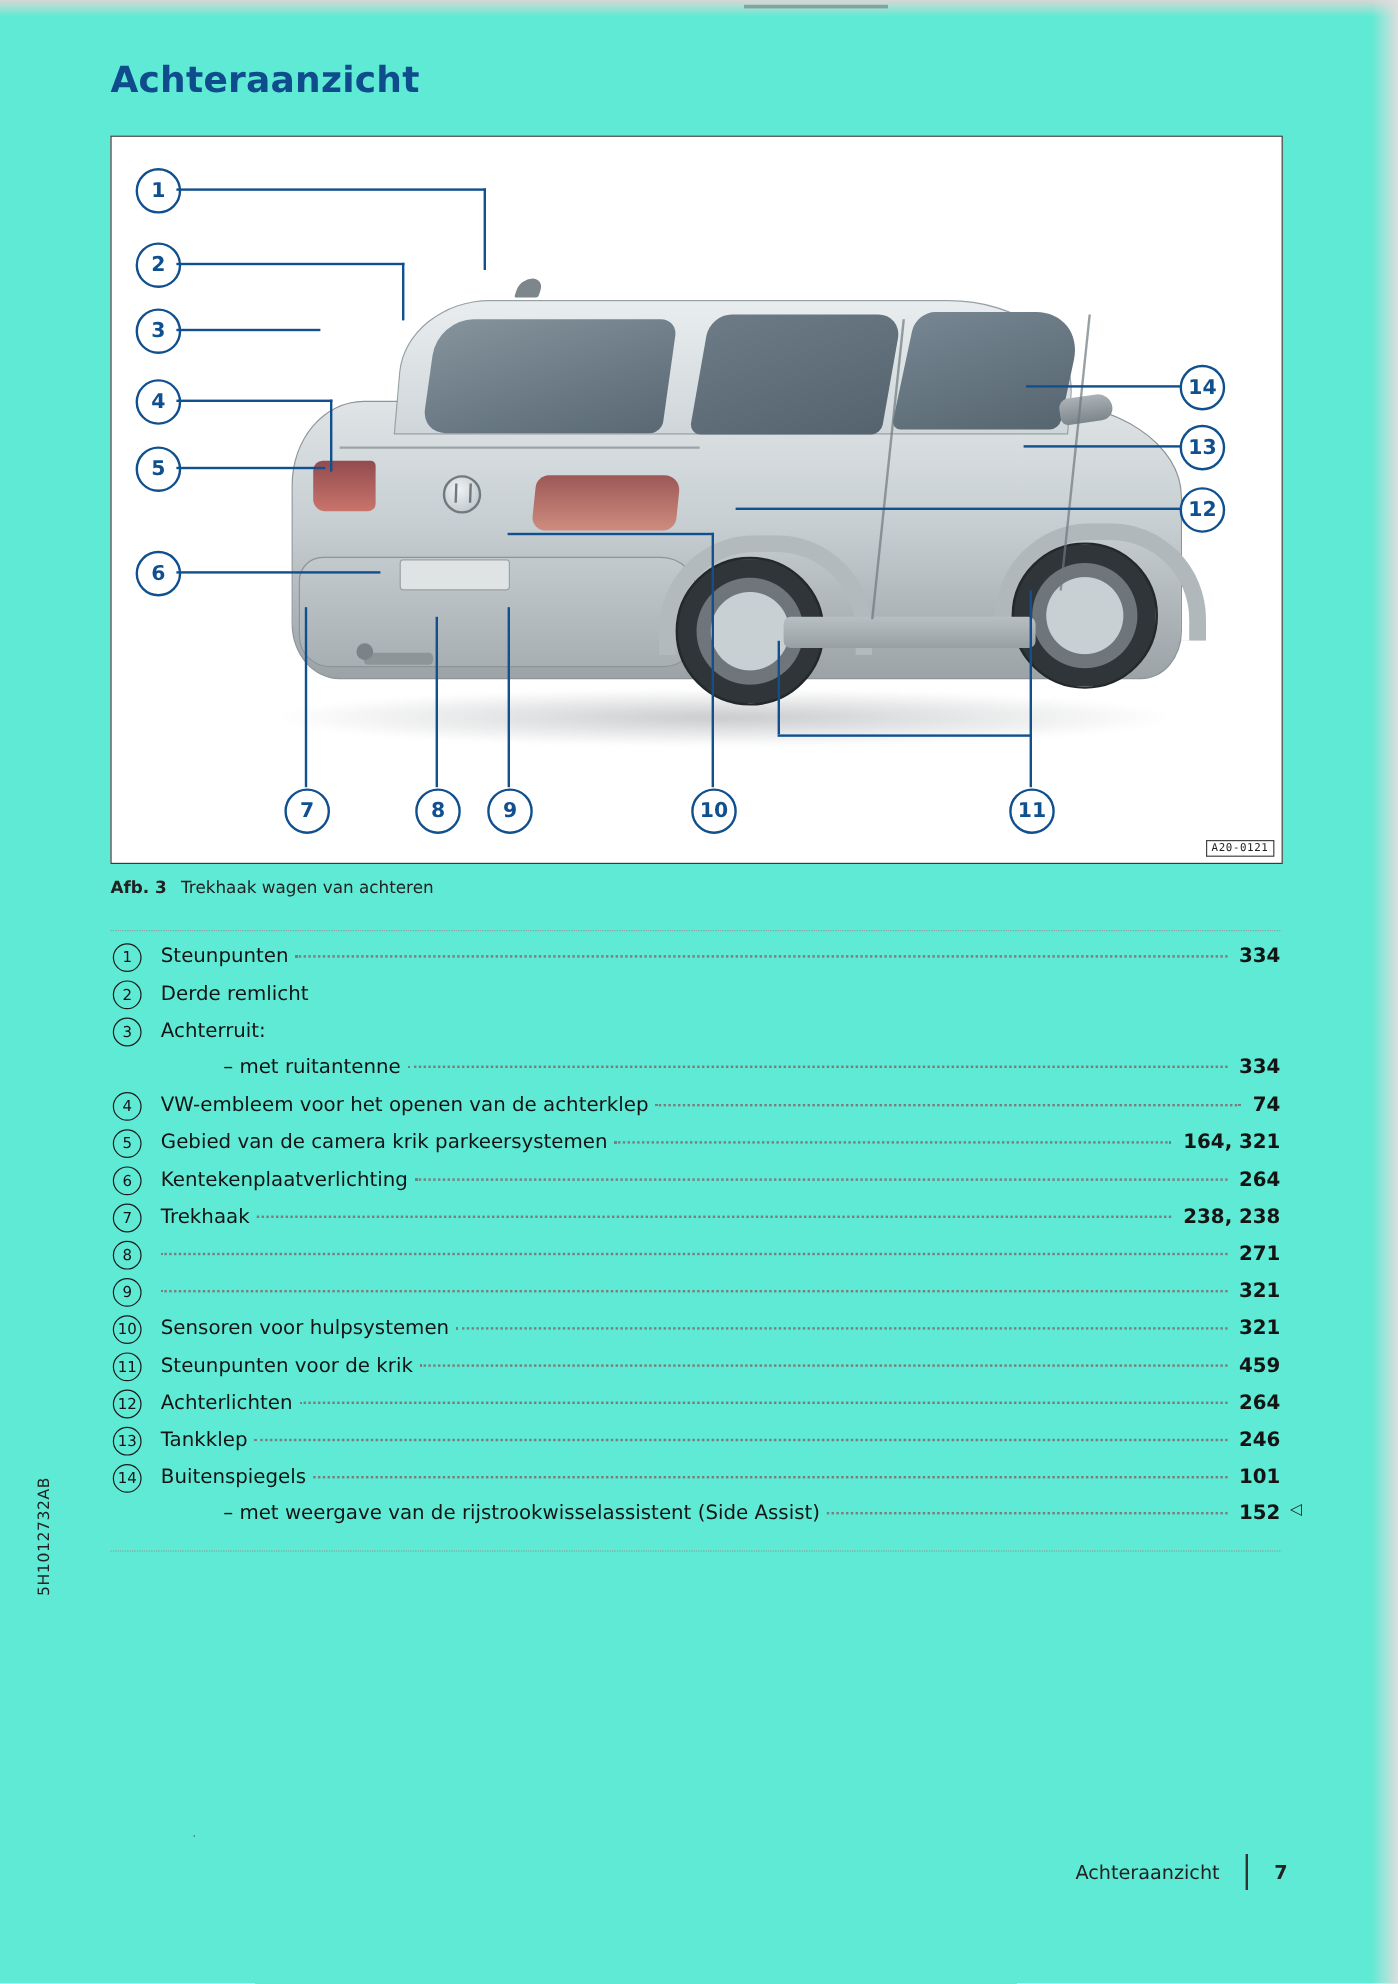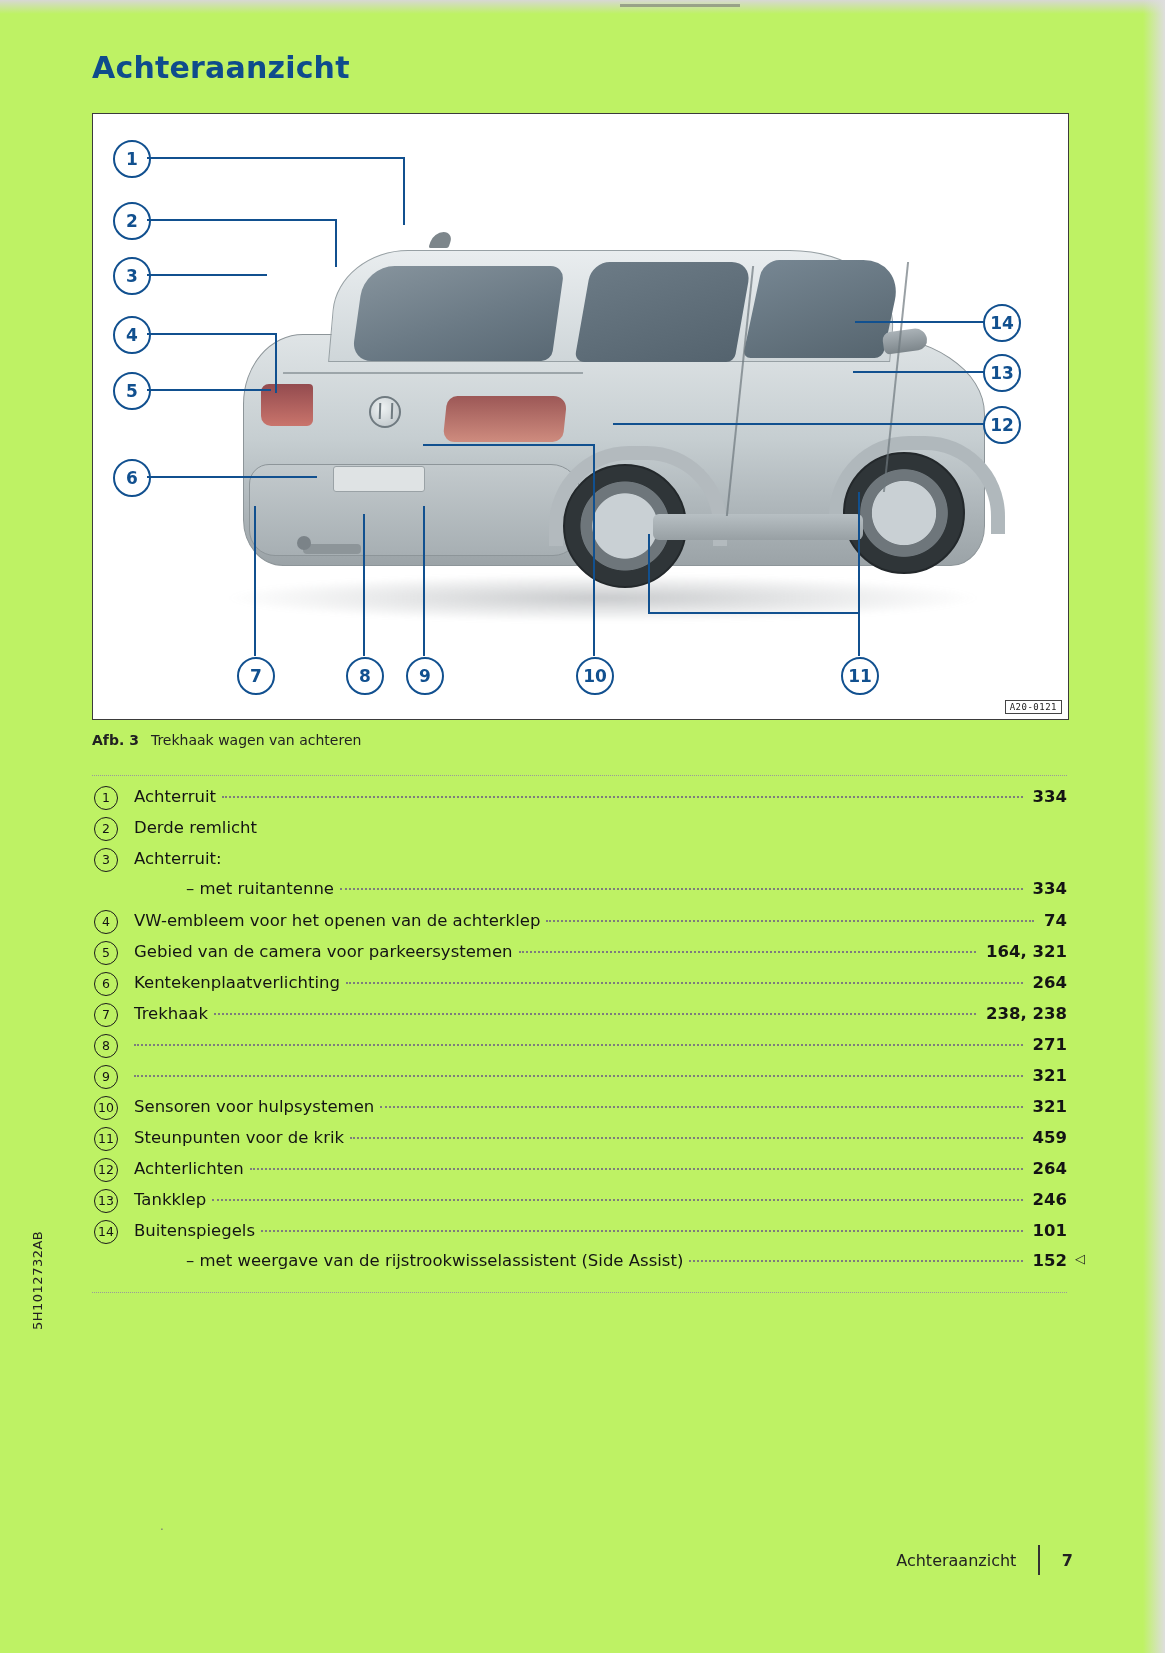--- a/index.html
+++ b/index.html
@@ -11,21 +11,21 @@
     width: 1165px;
     height: 1653px;
     position: relative;
     font-family: "DejaVu Sans", sans-serif;
     color: #1a1a1a;
     overflow: hidden;
   }
   .page {
     position: absolute;
     inset: 0;
-    background: #bef264;
+    background: #5eead4;
   }
   
   .scan-edge-top {
     position: absolute;
     top: 0; left: 0; right: 0;
     height: 14px;
     background: linear-gradient(to bottom, #d8d8d4, rgba(253,253,251,0));
   }
   .scan-edge-right {
     position: absolute;
@@ -509,21 +509,21 @@
   <div class="caption">
     <b>Afb. 3</b><span>Trekhaak wagen van achteren</span>
   </div>
 
   <div class="legend">
 
     <div class="row">
       <div class="num">
           <span>1</span>
         </div>
-      <div class="label">Achterruit</div>
+      <div class="label">Steunpunten</div>
       <div class="dots"></div>
       <div class="page-ref">334</div>
     </div>
 
     <div class="row">
       <div class="num">
           <span>2</span>
         </div>
       <div class="label">Derde remlicht</div>
       <div class="dots" style="border-bottom:none;"></div>
@@ -554,21 +554,21 @@
         </div>
       <div class="label">VW-embleem voor het openen van de achterklep</div>
       <div class="dots"></div>
       <div class="page-ref">74</div>
     </div>
 
     <div class="row">
       <div class="num">
           <span>5</span>
         </div>
-      <div class="label">Gebied van de camera voor parkeersystemen</div>
+      <div class="label">Gebied van de camera krik parkeersystemen</div>
       <div class="dots"></div>
       <div class="page-ref">164, 321</div>
     </div>
 
     <div class="row">
       <div class="num">
           <span>6</span>
         </div>
       <div class="label">Kentekenplaatverlichting</div>
       <div class="dots"></div>

